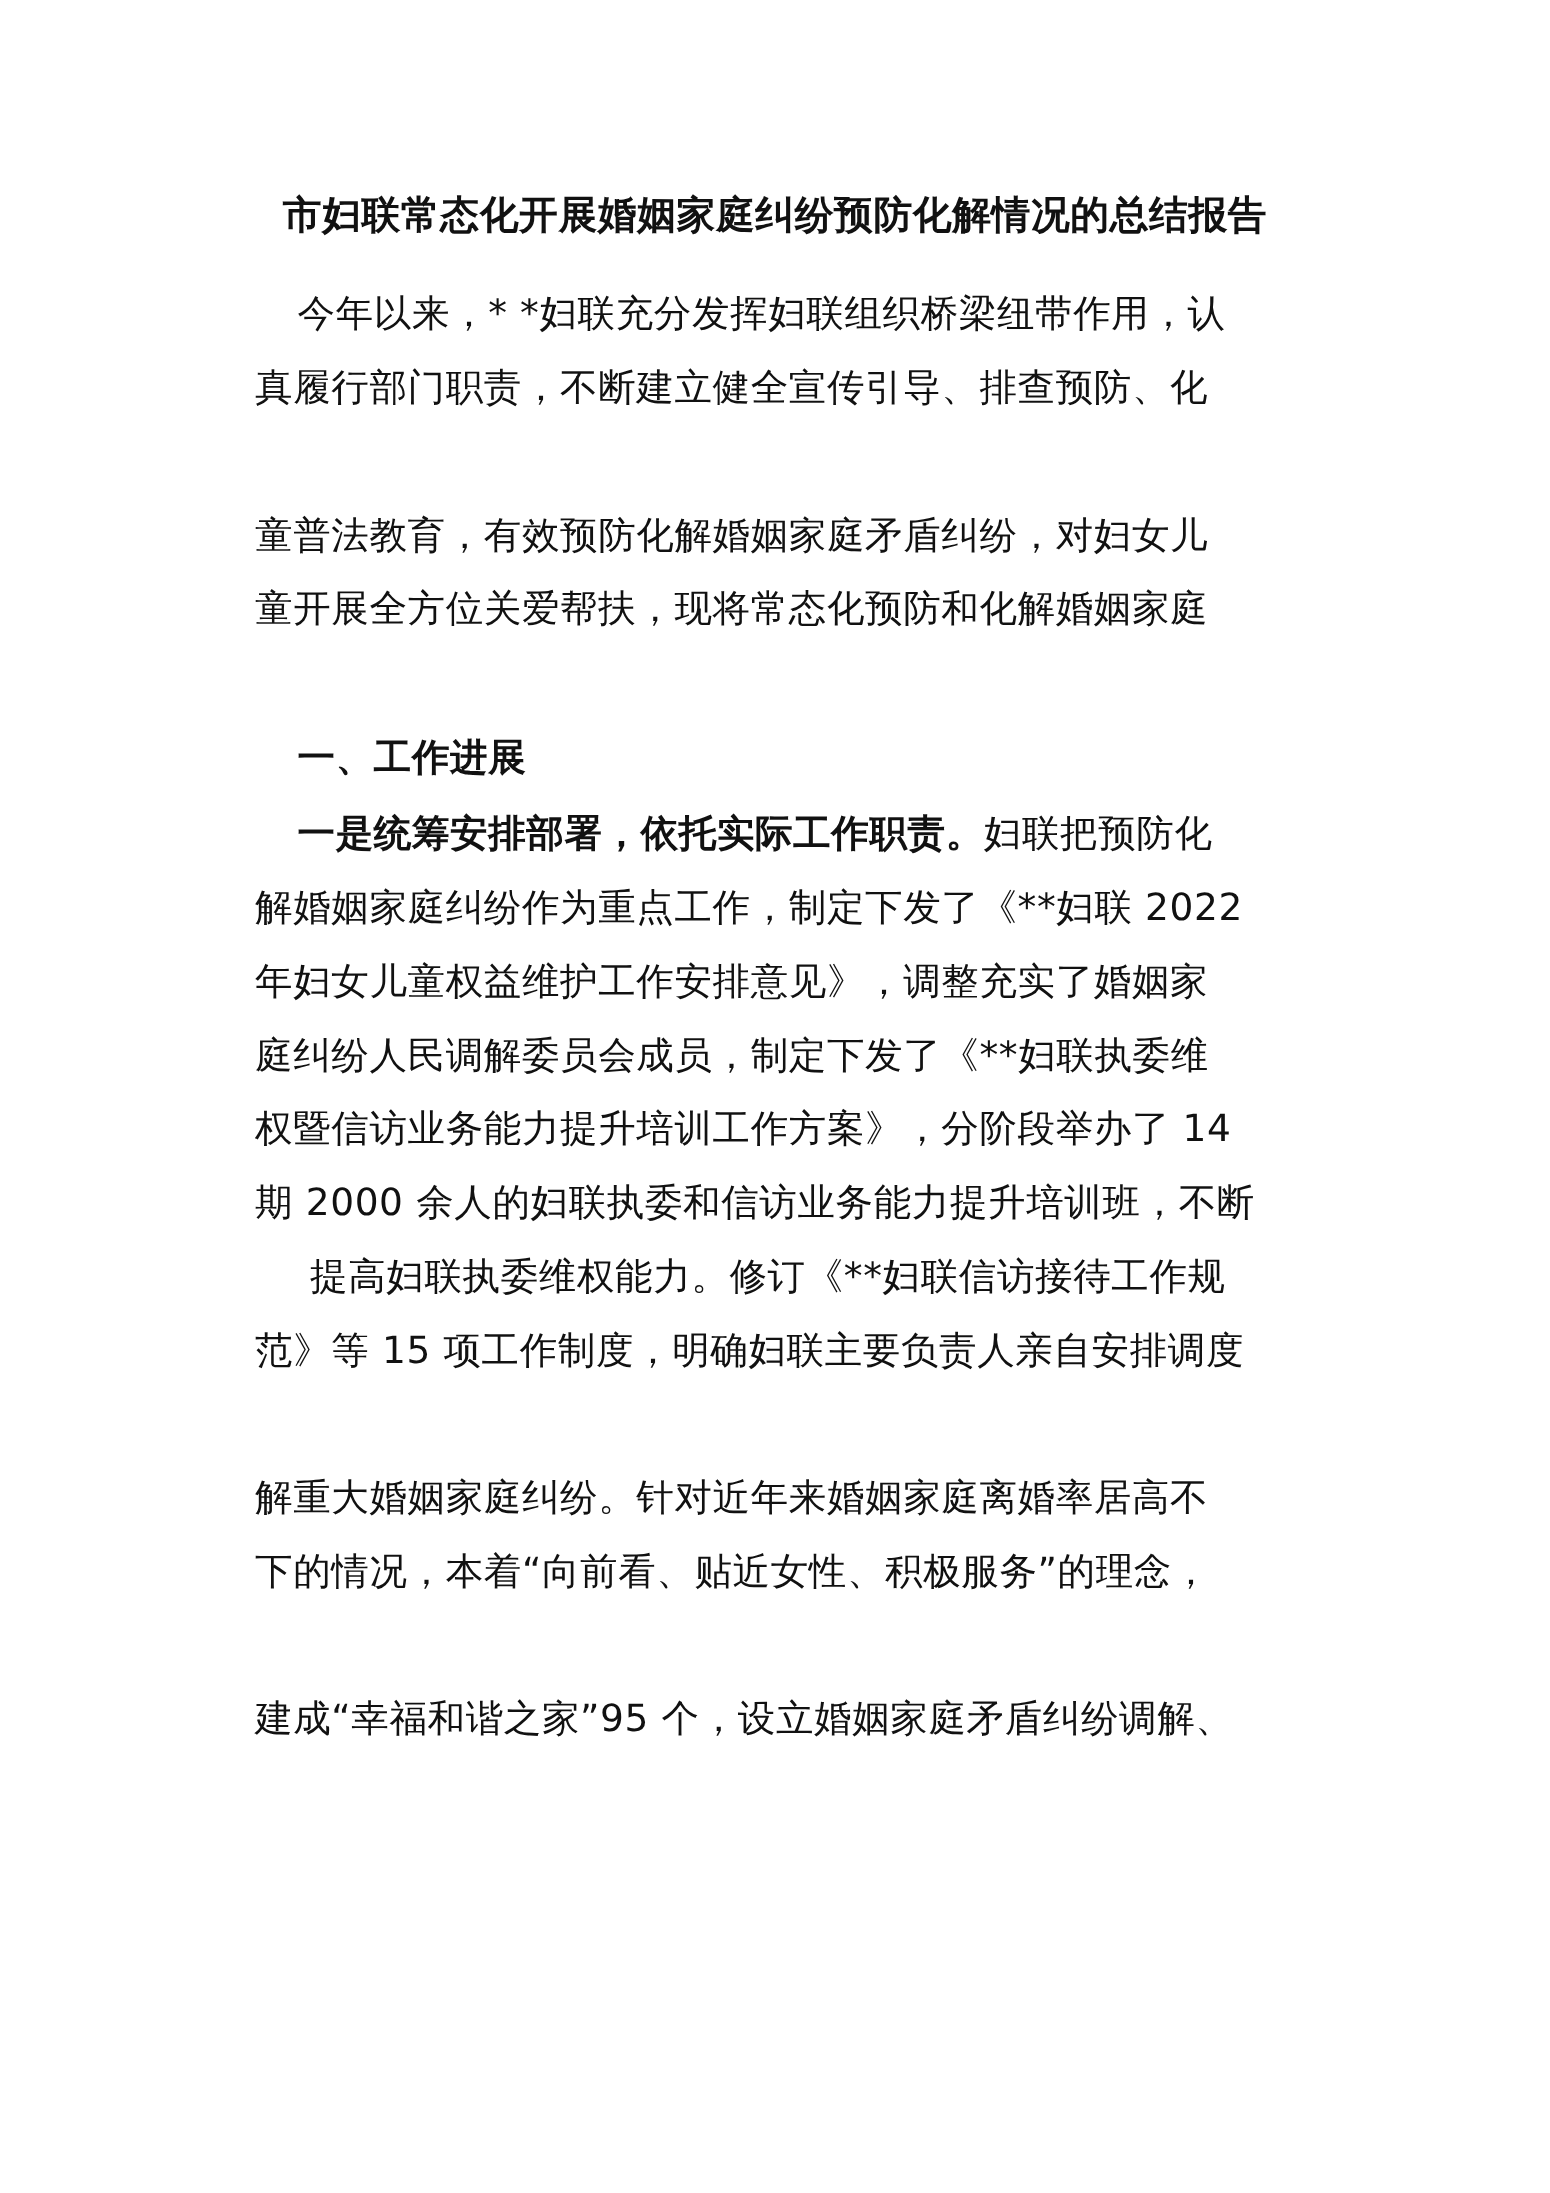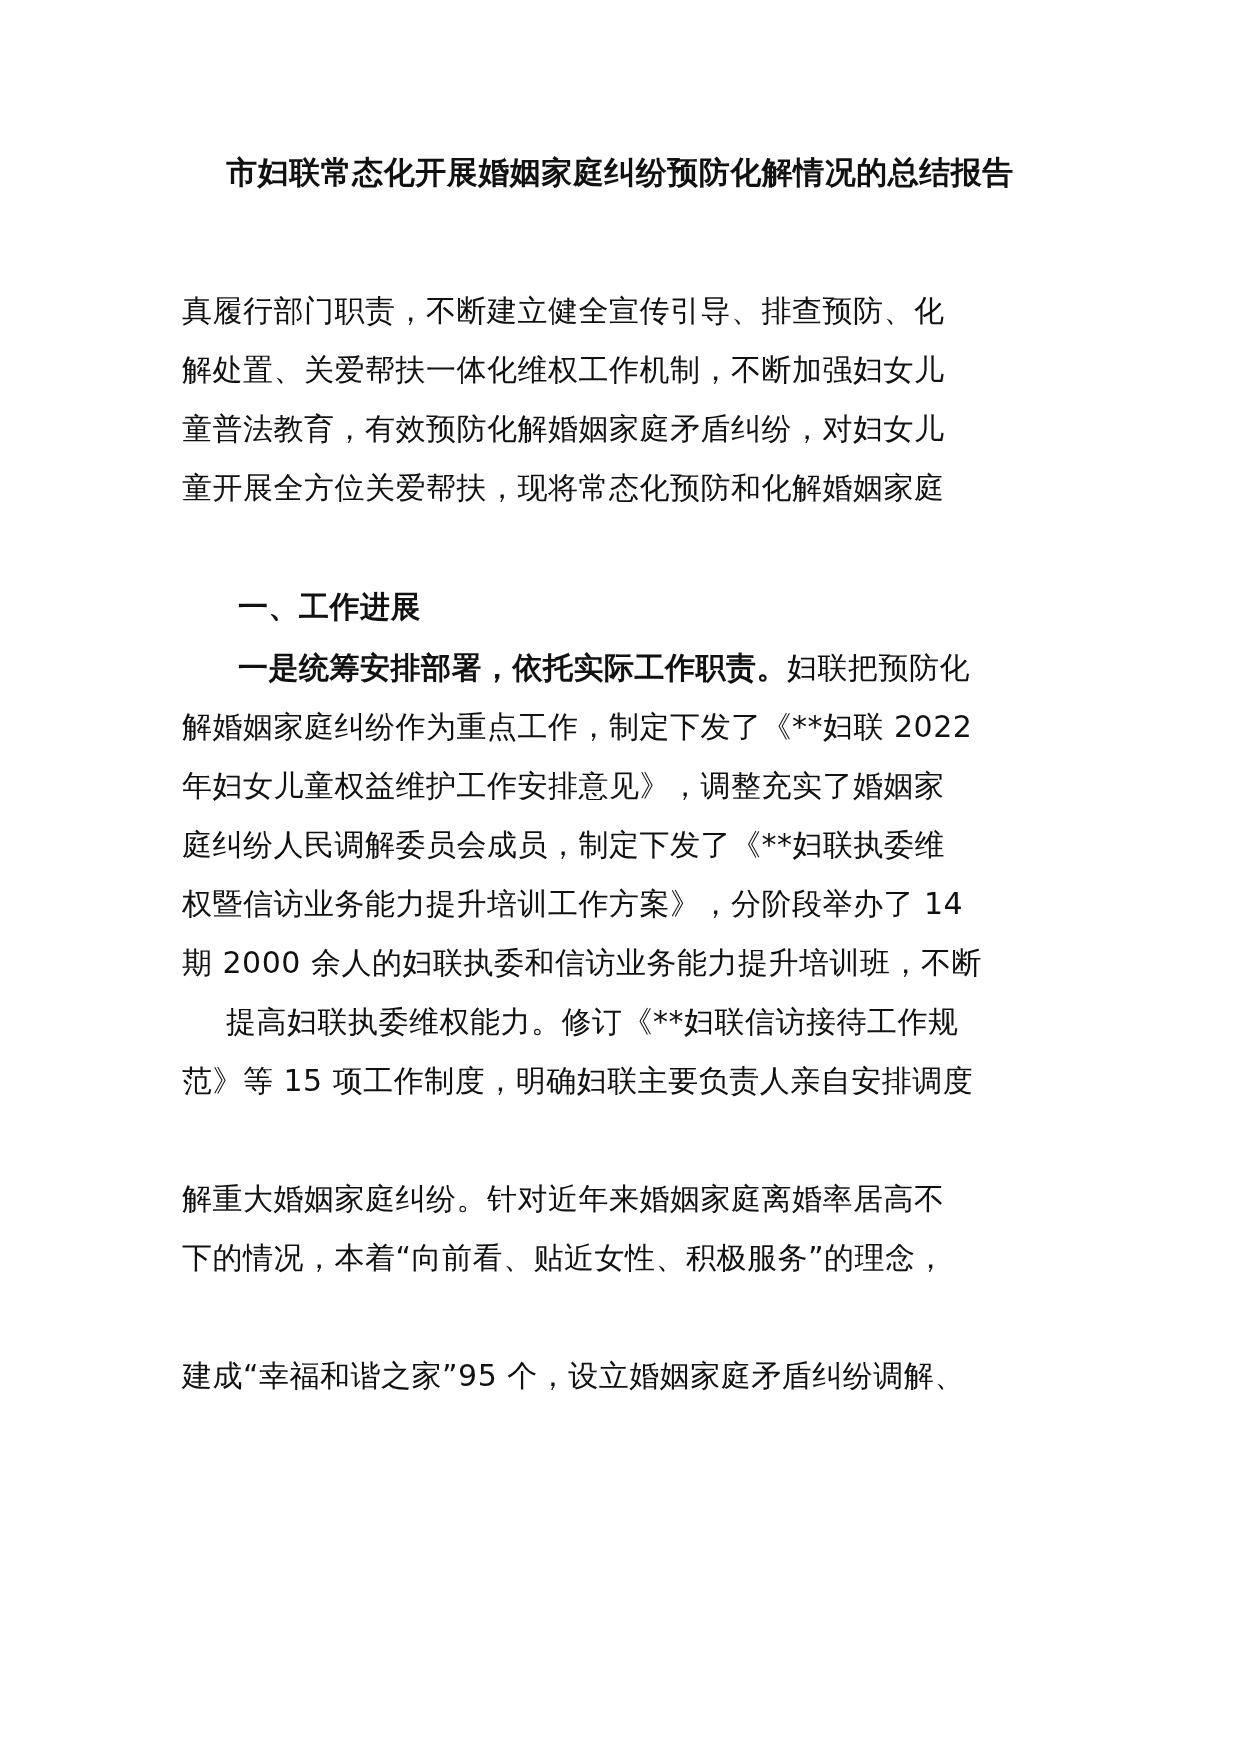--- a/index.html
+++ b/index.html
@@ -30,37 +30,37 @@
       width: 940px;
       text-align: center;
       font-size: 31px;
       font-weight: bold;
       letter-spacing: 0.5px;
       line-height: 44px;
       white-space: nowrap;
     }
     .line {
       position: absolute;
-      left: 182px;
+      left: 204px;
       font-size: 30px;
       line-height: 44px;
       white-space: nowrap;
       letter-spacing: 0.5px;
     }
     .line.indent { left: 238px; }
     .bold { font-weight: bold; }
   </style>
 </head>
 <body>
 
 <div class="page">
   <div class="title" style="top:150px;">市妇联常态化开展婚姻家庭纠纷预防化解情况的总结报告</div>
 
+  <div class="line indent" style="top:230px;">今年以来，* *妇联充分发挥妇联组织桥梁纽带作用，认</div>
   <div class="line" style="top:289px;">真履行部门职责，不断建立健全宣传引导、排查预防、化</div>
-  <div class="line" style="top:348px;">解处置、关爱帮扶一体化维权工作机制，不断加强妇女儿</div>
   <div class="line" style="top:407px;">童普法教育，有效预防化解婚姻家庭矛盾纠纷，对妇女儿</div>
   <div class="line" style="top:466px;">童开展全方位关爱帮扶，现将常态化预防和化解婚姻家庭</div>
 
   <div class="line indent bold" style="top:585px;">一、工作进展</div>
 
   <div class="line indent" style="top:646px;">
     <span class="bold">一是统筹安排部署，依托实际工作职责。</span><span>妇联把预防化</span>
   </div>
   <div class="line" style="top:705px;">解婚姻家庭纠纷作为重点工作，制定下发了《**妇联 2022</div>
   <div class="line" style="top:764px;">年妇女儿童权益维护工作安排意见》，调整充实了婚姻家</div>

